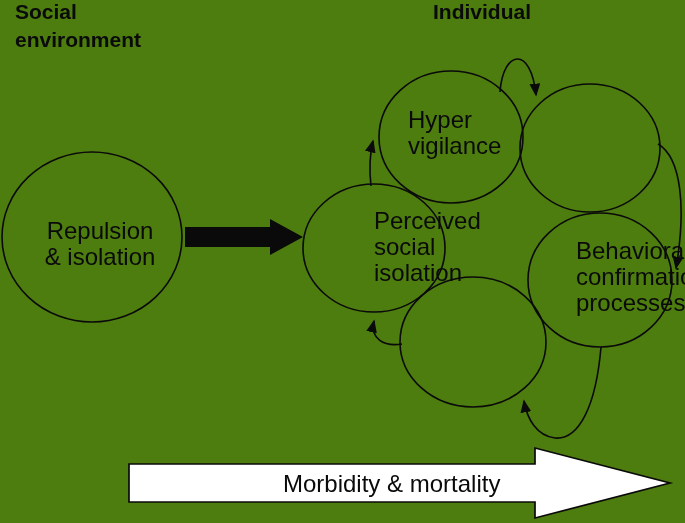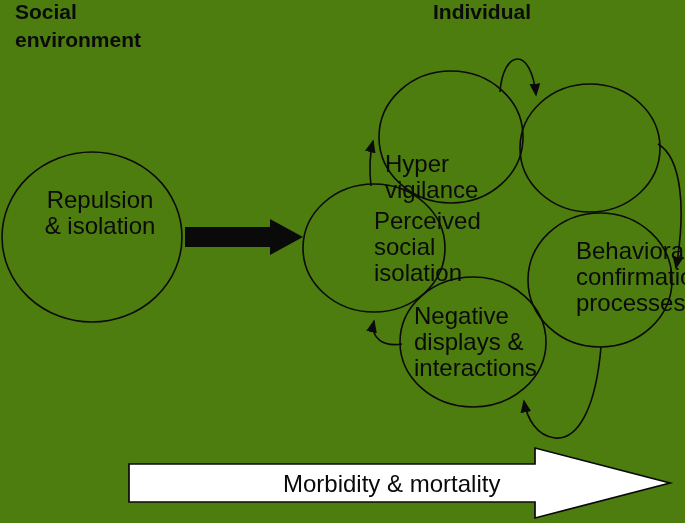--- a/index.html
+++ b/index.html
@@ -61,29 +61,26 @@
     <path class="flow" d="M 601,347 C 596,406 579,440 555,438 C 537,436 527,419 524,401" marker-end="url(#ah)"></path>
     <path class="flow" d="M 402,344 C 384,347 370,339 374,321" marker-end="url(#ah)"></path>
 
     <polygon class="outline-arrow" points="129,464 535,464 535,448 670,483 535,518 535,502 129,502"></polygon>
   </svg>
 
   <div class="heading" style="left:15px; top:-2px;">Social
 environment</div>
   <div class="heading" style="left:433px; top:-2px;">Individual</div>
 
-  <div class="label center" style="left:2px; top:187px; width:196px;">Repulsion
+  <div class="label center" style="left:2px; top:218px; width:196px;">Repulsion
 &amp; isolation</div>
   <div class="label" style="left:327px; top:208px;margin-left:47px;">Perceived
 social
 isolation</div>
-  <div class="label" style="left:385px; top:107px;margin-top:44px;">Hyper
+  <div class="label" style="left:408px; top:107px;">Hyper
 vigilance</div>
   <div class="label" style="left:576px; top:238px;">Behavioral
 confirmation
 processes</div>
-  <div class="label" style="left:414px; top:303px;">Negative
-displays &amp;
-interactions</div>
 
   <div class="label" style="left:283px; top:471px;">Morbidity &amp; mortality</div>
 
 </div>
 
 </body></html>

